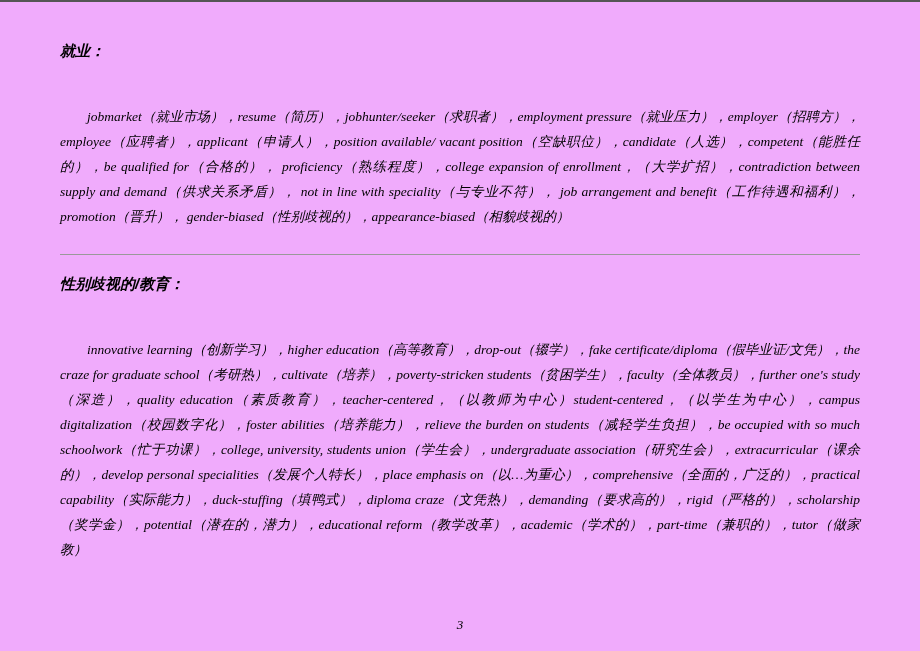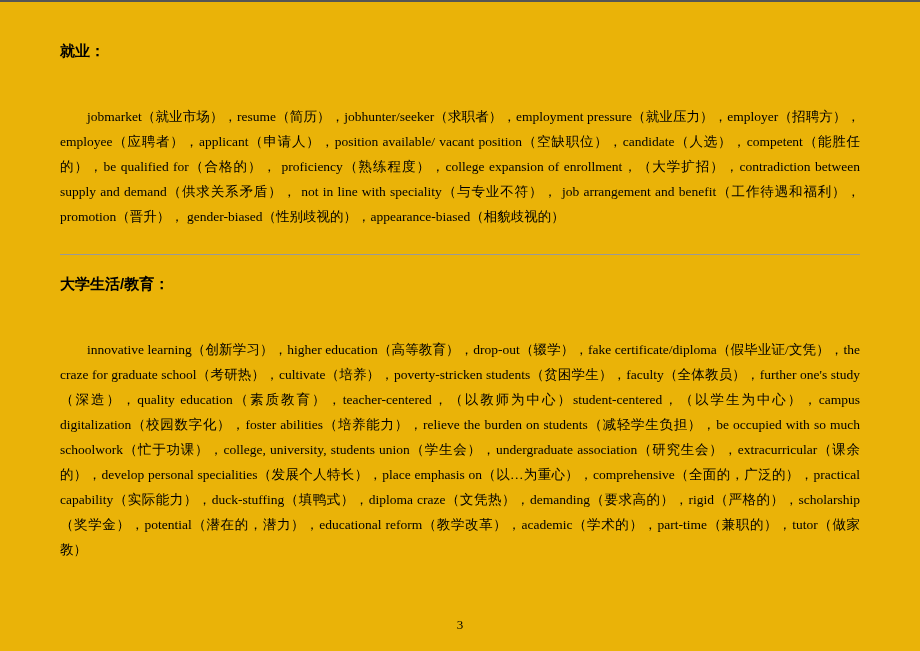--- a/index.html
+++ b/index.html
@@ -14,23 +14,24 @@
       font-size: 14px;
       color: #000000;
       width: 920px;
       min-height: 651px;
       position: relative;
     }
 
     .page-container {
       width: 920px;
       min-height: 651px;
-      background: #eab308;
+      background: #f0abfc;
       padding: 0;
       position: relative;
+      font-style: italic;
     }
 
     .top-border {
       width: 100%;
       height: 2px;
       background: #555555;
       margin-bottom: 0;
     }
 
     .content-area {
@@ -92,21 +93,21 @@
   <div class="content-area">
 
     <div class="section employment-section">
       <div class="section-title">就业：</div>
       <div class="section-body">jobmarket（就业市场），resume（简历），jobhunter/seeker（求职者），employment pressure（就业压力），employer（招聘方），employee（应聘者），applicant（申请人），position available/ vacant position（空缺职位），candidate（人选），competent（能胜任的），be qualified for（合格的），  proficiency（熟练程度），college expansion of enrollment，（大学扩招），contradiction between supply and demand（供求关系矛盾），  not in line with speciality（与专业不符），  job arrangement and benefit（工作待遇和福利），promotion（晋升），  gender-biased（性别歧视的），appearance-biased（相貌歧视的）</div>
     </div>
 
     <div class="divider"></div>
 
     <div class="section campus-section">
-      <div class="section-title">大学生活/教育：</div>
+      <div class="section-title">性别歧视的/教育：</div>
       <div class="section-body">innovative learning（创新学习），higher education（高等教育），drop-out（辍学），fake certificate/diploma（假毕业证/文凭），the craze for graduate school（考研热），cultivate（培养），poverty-stricken students（贫困学生），faculty（全体教员），further one's study（深造），quality education（素质教育），teacher-centered，（以教师为中心）student-centered，（以学生为中心），campus digitalization（校园数字化），foster abilities（培养能力），relieve the burden on students（减轻学生负担），be occupied with so much schoolwork（忙于功课），college, university, students union（学生会），undergraduate association（研究生会），extracurricular（课余的），develop personal specialities（发展个人特长），place emphasis on（以…为重心），comprehensive（全面的，广泛的），practical capability（实际能力），duck-stuffing（填鸭式），diploma craze（文凭热），demanding（要求高的），rigid（严格的），scholarship（奖学金），potential（潜在的，潜力），educational reform（教学改革），academic（学术的），part-time（兼职的），tutor（做家教）</div>
     </div>
 
   </div>
 
   <div class="page-number">3</div>
 
 </div>
 
 </body></html>

